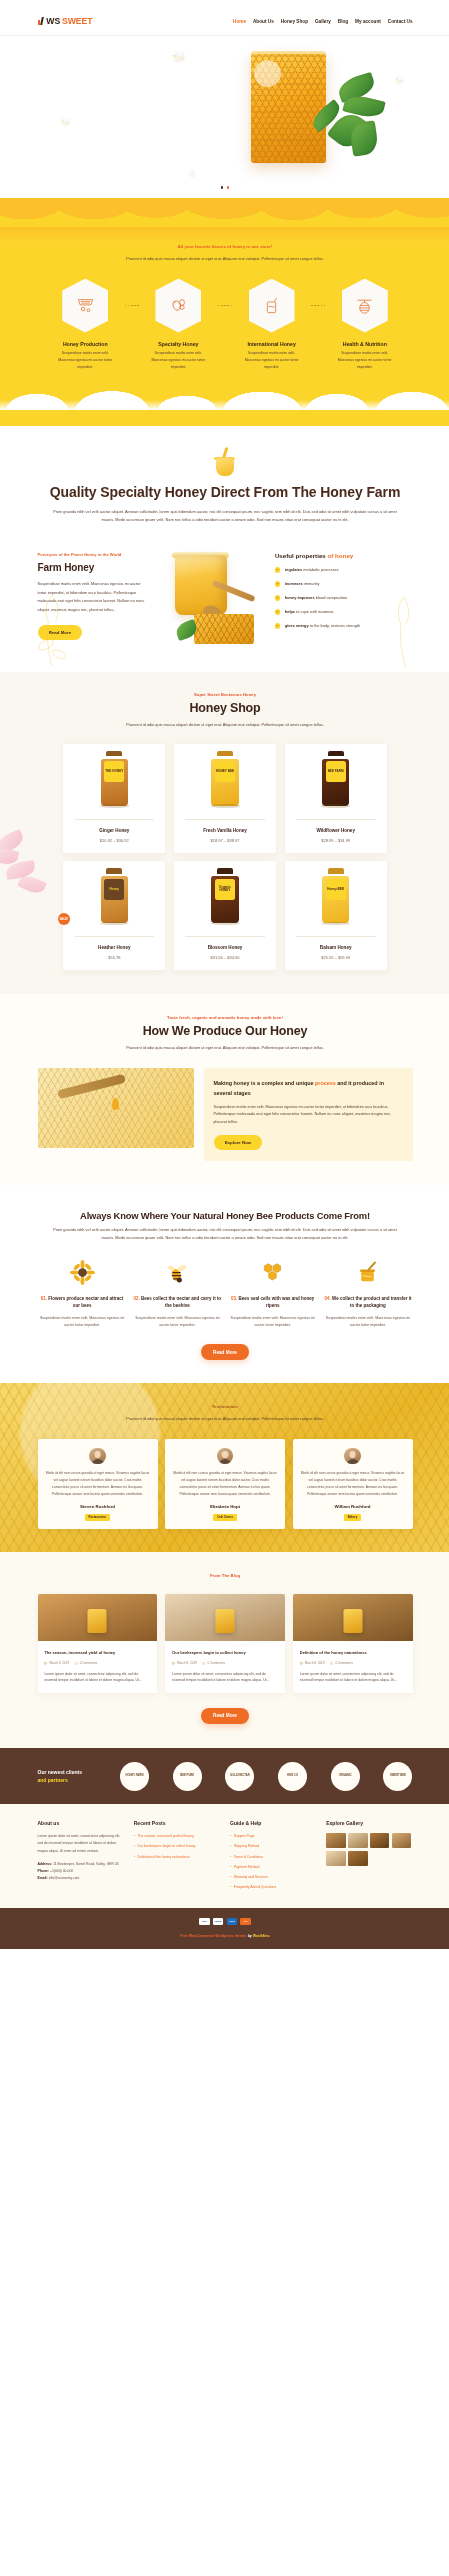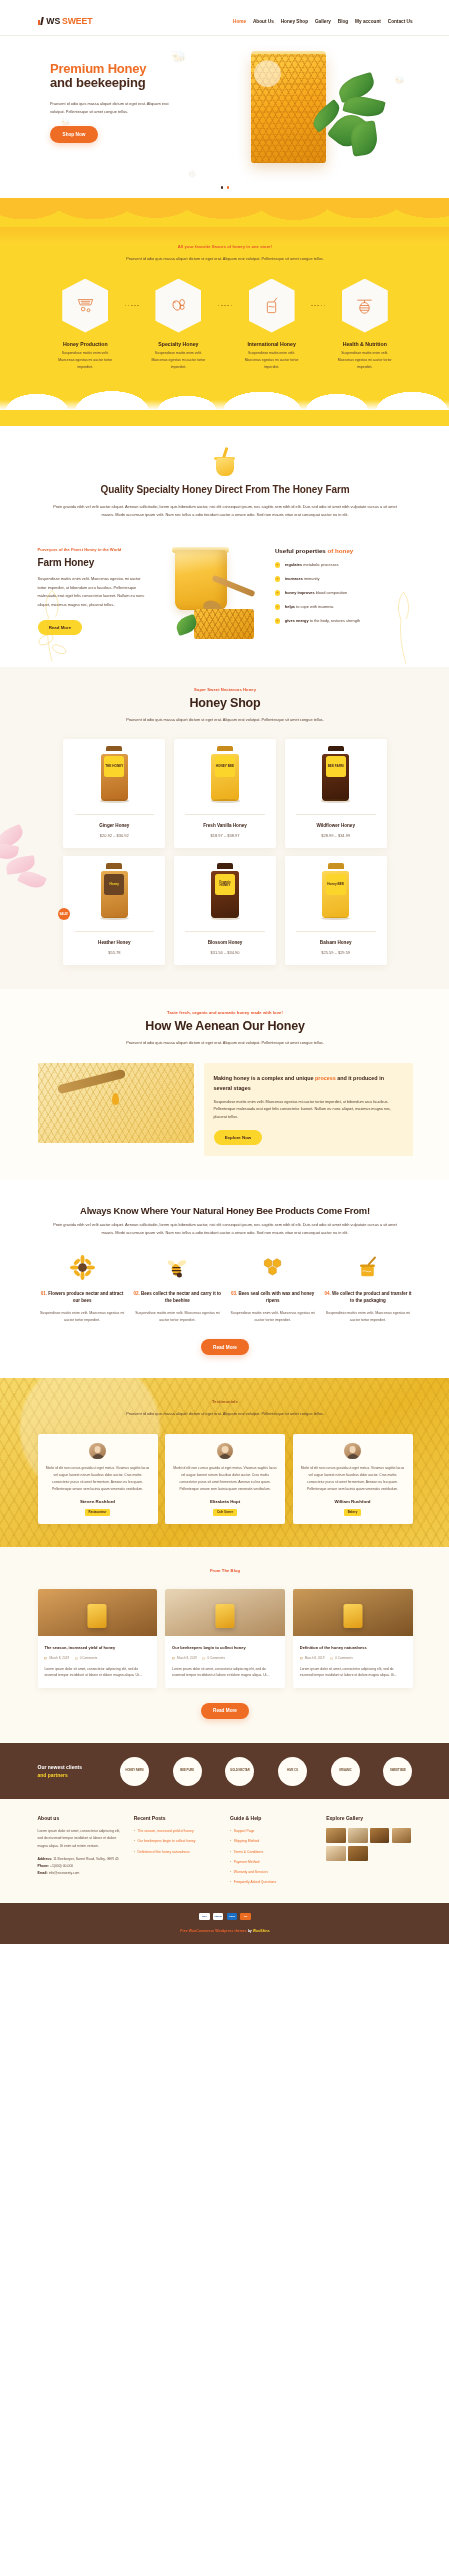--- a/index.html
+++ b/index.html
@@ -85,21 +85,21 @@
     radial-gradient(ellipse 31px 16.2px at 337px 100%,#fff 0 99%,transparent 100%),
     radial-gradient(ellipse 36px 19px at 412px 103%,#fff 0 99%,transparent 100%),
     linear-gradient(180deg,#fcd52b 0 60%,#fff 100%);}
 
   
   .quality{background:#fff;padding:21px 0 11.2px;text-align:center;}
   .pot{width:25px;height:29px;margin:0 auto 8.7px;position:relative;}
   .pot-body{position:absolute;left:3.7px;bottom:0;width:17.5px;height:17.5px;border-radius:3.7px 3.7px 7.5px 7.5px;background:linear-gradient(160deg,#ffe07a,#f5b81c);}
   .pot-lip{position:absolute;left:1.9px;bottom:15.6px;width:21px;height:3.1px;border-radius:1.9px;background:#fcd04a;}
   .dipper{position:absolute;left:10.6px;top:0;width:2.5px;height:16.2px;background:#f6bb28;transform:rotate(18deg);border-radius:1.2px;}
-  .q-title{font-size:10px;font-weight:bold;color:#4a2a1c;letter-spacing:-0.1px;}
+  .q-title{font-size:14px;font-weight:bold;color:#4a2a1c;letter-spacing:-0.1px;}
   .q-text{margin:7.5px auto 0;max-width:353px;font-size:3.9px;line-height:2.15;color:#5a3f30;}
 
   
   .about{position:relative;background:#fff;padding:16.2px 0 21px;}
   .about-grid{display:flex;gap:8.7px;align-items:flex-start;}
   .ab-left{width:111px;}
   .ab-eyebrow{font-size:4.1px;font-weight:bold;color:#e8622a;}
   .ab-title{margin-top:5px;font-size:10px;font-weight:bold;color:#3e2419;letter-spacing:-0.1px;}
   .ab-body{margin-top:6.9px;font-size:3.9px;line-height:2.25;color:#5a3f30;}
   .ab-mid{width:109px;}
@@ -259,26 +259,20 @@
     </div>
   </header>
 
   <section class="hero">
     <div class="inner">
       <span class="bee-deco" style="left:22.5px;top:81px">🐝</span>
       <span class="bee-deco" style="left:134px;top:13.7px;font-size:12.5px">🐝</span>
       <span class="bee-deco" style="right:7.5px;top:39px">🐝</span>
       <span class="bee-deco" style="left:150px;top:132px;font-size:11.2px">❄</span>
 
-      <div class="hero-copy">
-        <div class="hero-t1">Premium Honey</div>
-        <div class="hero-t2">and beekeeping</div>
-        <p class="hero-desc">Praesent id odio quis massa aliquet dictum ut eget erat. Aliquam erat volutpat. Pellentesque sit amet congue tellus.</p>
-        <button class="btn btn-orange">Shop Now</button>
-      </div>
 
       <div class="comb">
         <div class="comb-top"></div>
         <div class="comb-block"></div>
         <div class="leaf l1"></div>
           <div class="leaf l2"></div>
           <div class="leaf l3"></div>
         <div class="leaf l4"></div>
           <div class="leaf l5"></div>
       </div>
@@ -543,21 +537,21 @@
       <span class="pet" style="left:5px;top:6.2px;width:27.5px;height:16.2px;transform:rotate(-24deg)"></span>
       <span class="pet" style="left:1.2px;top:21px;width:25px;height:15px;transform:rotate(12deg)"></span>
       <span class="pet" style="left:15px;top:34px;width:29px;height:16.2px;transform:rotate(-8deg)"></span>
       <span class="pet" style="left:27.5px;top:49px;width:26px;height:15px;transform:rotate(26deg)"></span>
     </div>
   </section>
 
   <section class="produce">
     <div class="inner">
       <div class="sec-eyebrow">Taste fresh, organic and aromatic honey made with love!</div>
-      <h2 class="sec-title">How We Aenean Our Honey</h2>
+      <h2 class="sec-title">How We Produce Our Honey</h2>
       <p class="sec-sub">Praesent id odio quis massa aliquet dictum ut eget erat. Aliquam erat volutpat. Pellentesque sit amet congue tellus.</p>
 
       <div class="prod2">
         <div class="prod2-img">
           <span class="dip2"></span>
             <span class="dropz"></span>
         </div>
         <div class="prod2-box">
           <div class="pb-title"><span>Making honey is a complex and unique </span><em>process</em><span> and it produced in several stages</span></div>
           <p class="pb-text">Suspendisse mattis enim velit. Maecenas egestas mi auctor tortor imperdiet, ut bibendum arcu faucibus. Pellentesque malesuada erat eget felis consectetur laoreet. Nullam eu nunc aliquet, maximus magna nec, placerat tellus.</p>

